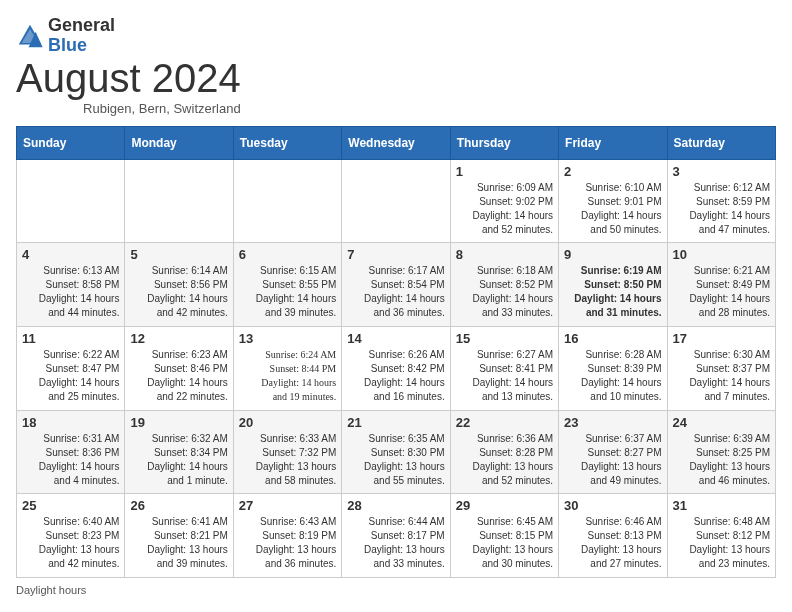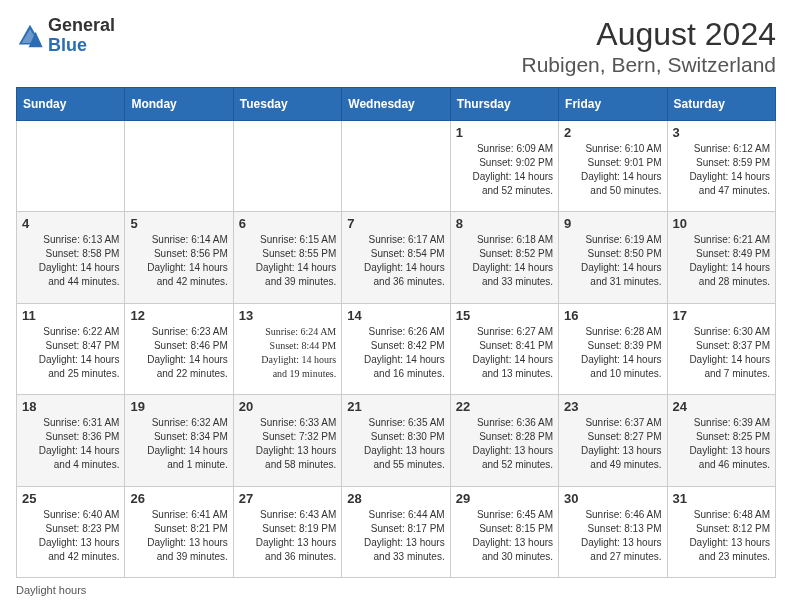--- a/index.html
+++ b/index.html
@@ -15,20 +15,21 @@
       height: 612px;
       padding: 16px;
       display: flex;
       flex-direction: column;
     }
     .header {
       display: flex;
       justify-content: space-between;
       align-items: flex-start;
       margin-bottom: 10px;
+      flex-direction: column;
     }
     .logo {
       display: flex;
       align-items: center;
       gap: 4px;
     }
     .logo-text {
       font-size: 18px;
       font-weight: bold;
       line-height: 1.1;
@@ -36,26 +37,26 @@
     .logo-general { color: #333; }
     .logo-blue { color: #2a6db5; }
     .logo-icon {
       width: 28px;
       height: 28px;
     }
     .title-block {
       text-align: right;
     }
     .main-title {
-      font-size: 32px;
+      font-size: 40px;
       font-weight: normal;
       color: #333;
     }
     .subtitle {
-      font-size: 21px;
+      font-size: 13px;
       color: #555;
     }
     .calendar {
       width: 100%;
       border-collapse: collapse;
       flex: 1;
     }
     .calendar th {
       background: #2a6db5;
       color: #fff;
@@ -196,21 +197,21 @@
           </td>
           <td>
             <span class="day-num">8</span>
             <div class="day-info" style="white-space: pre-line;">Sunrise: 6:18 AM
 Sunset: 8:52 PM
 Daylight: 14 hours
 and 33 minutes.</div>
           </td>
           <td>
             <span class="day-num">9</span>
-            <div class="day-info" style="white-space: pre-line;">Sunrise: 6:19 AM
+            <div class="day-info" style="white-space: pre-line; font-weight: bold;">Sunrise: 6:19 AM
 Sunset: 8:50 PM
 Daylight: 14 hours
 and 31 minutes.</div>
           </td>
           <td>
             <span class="day-num">10</span>
             <div class="day-info" style="white-space: pre-line;">Sunrise: 6:21 AM
 Sunset: 8:49 PM
 Daylight: 14 hours
 and 28 minutes.</div>

